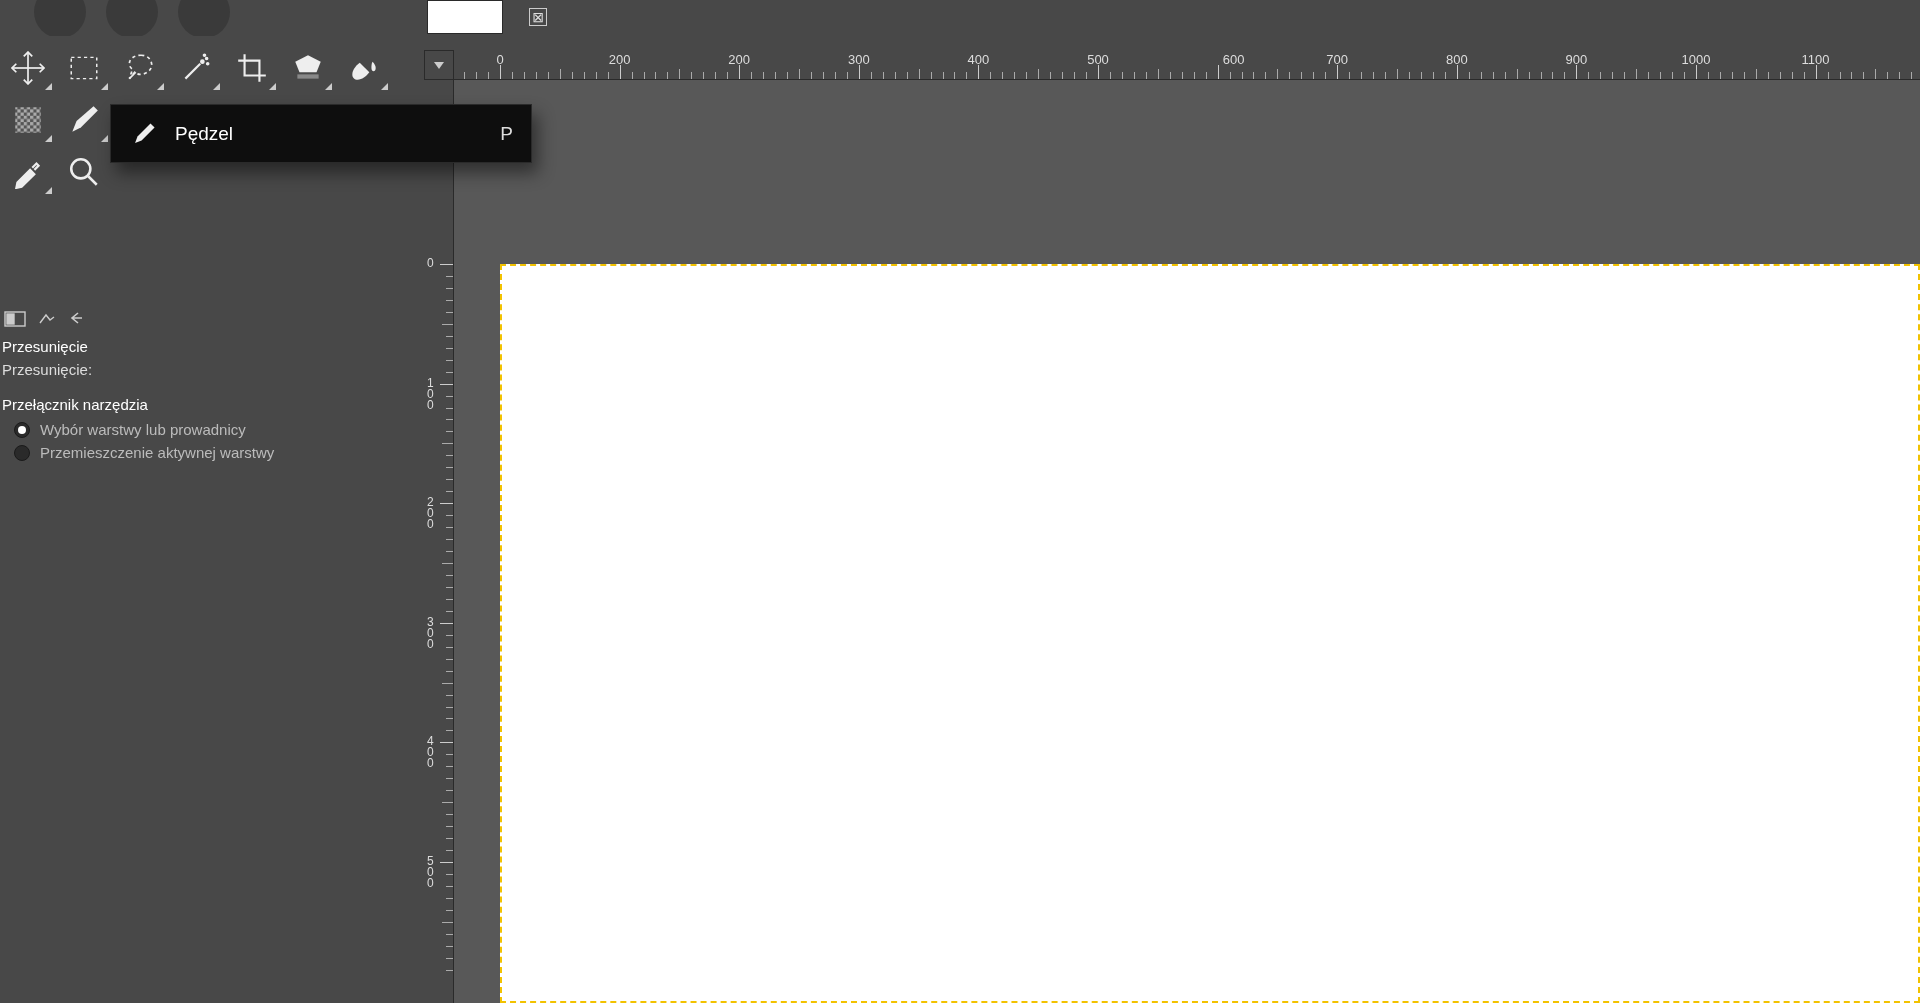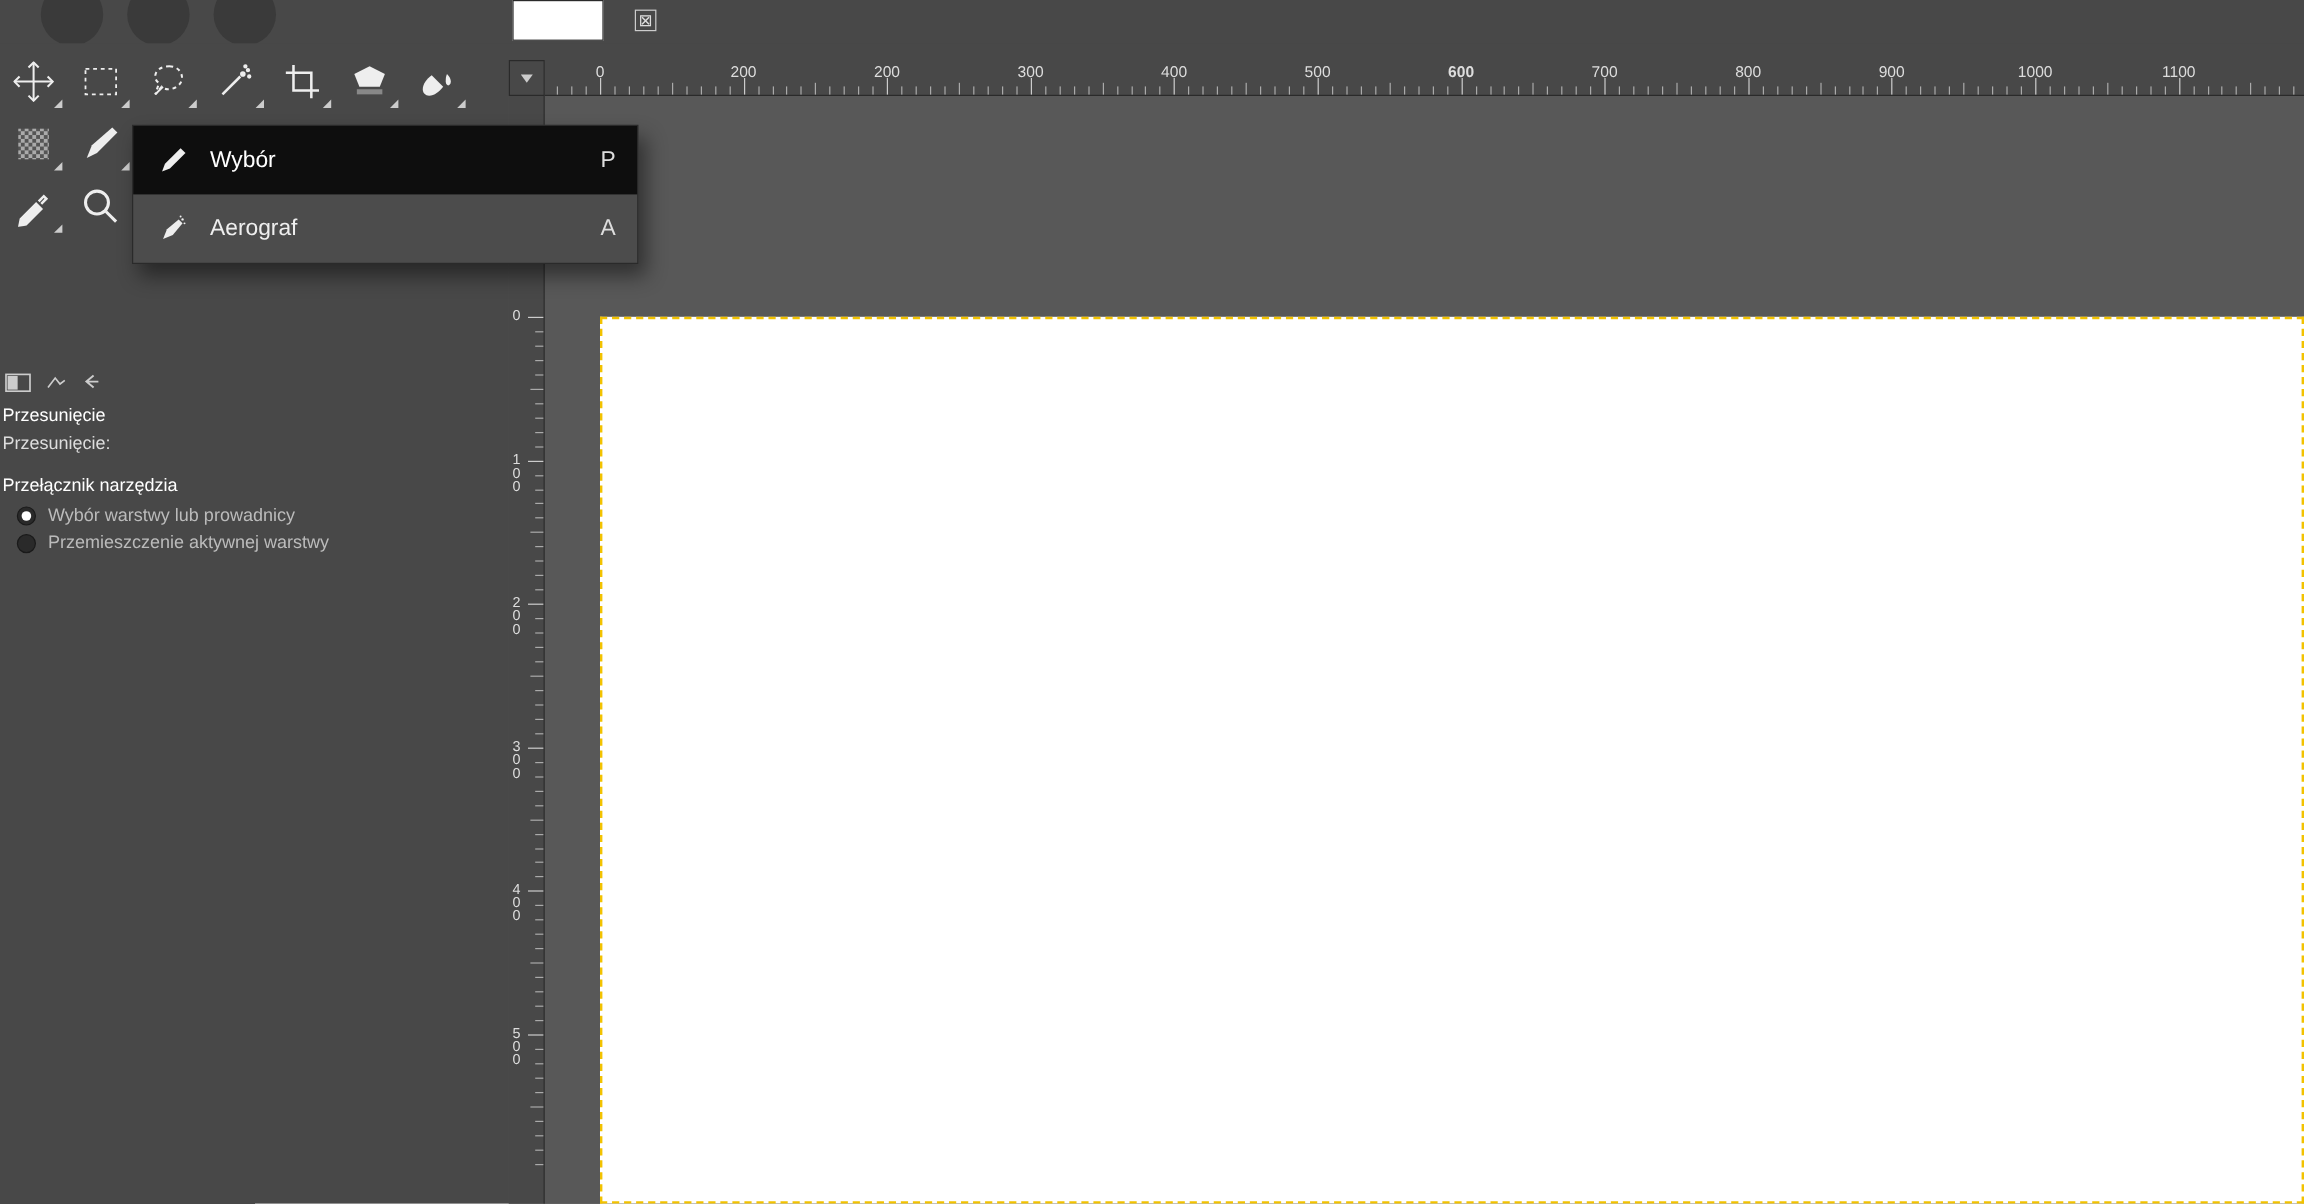--- a/index.html
+++ b/index.html
@@ -394,21 +394,21 @@
         <div class="minor" style="left: 35.88px;"></div>
         <div class="minor" style="left: 47.84px;"></div>
         <div class="minor" style="left: 59.8px; height: 10px;"></div>
         <div class="minor" style="left: 71.76px;"></div>
         <div class="minor" style="left: 83.72px;"></div>
         <div class="minor" style="left: 95.68px;"></div>
         <div class="minor" style="left: 107.64px;"></div>
       </div>
       <div class="tickset" style="left: 763.6px;">
         <div class="major" style="left: 0px;"></div>
-        <div class="lbl" style="left: 0px; font-weight: bold;">600</div>
+        <div class="lbl" style="left: 16px;">600</div>
         <div class="minor" style="left: 11.96px;"></div>
         <div class="minor" style="left: 23.92px;"></div>
         <div class="minor" style="left: 35.88px;"></div>
         <div class="minor" style="left: 47.84px;"></div>
         <div class="minor" style="left: 59.8px; height: 10px;"></div>
         <div class="minor" style="left: 71.76px;"></div>
         <div class="minor" style="left: 83.72px;"></div>
         <div class="minor" style="left: 95.68px;"></div>
         <div class="minor" style="left: 107.64px;"></div>
       </div>
@@ -555,28 +555,16 @@
   </div>
 </div>
 
 <div id="context-menu">
     <div class="item highlight">
       <span class="ic">
         <svg width="26" height="26" viewBox="0 0 32 32" fill="#eee">
           <path d="M5 27l3-8L24 3l5 5L13 24z"></path>
         </svg>
       </span>
-      <span class="lbl">Wybór</span>
+      <span class="lbl">Pędzel</span>
       <span class="kbd">P</span>
     </div>
-    <div class="item">
-      <span class="ic">
-        <svg width="26" height="26" viewBox="0 0 32 32" fill="#eee">
-          <path d="M6 26l4-10 12-10 4 4-10 12z"></path>
-          <circle cx="26" cy="6" r="1.2"></circle>
-          <circle cx="28" cy="10" r="1"></circle>
-          <circle cx="24" cy="3" r="1"></circle>
-        </svg>
-      </span>
-      <span class="lbl">Aerograf</span>
-      <span class="kbd">A</span>
-    </div>
   </div>
 
 </body></html>

